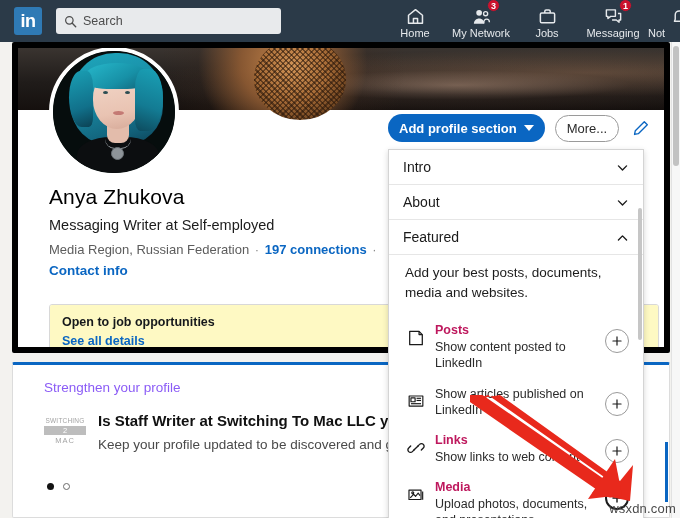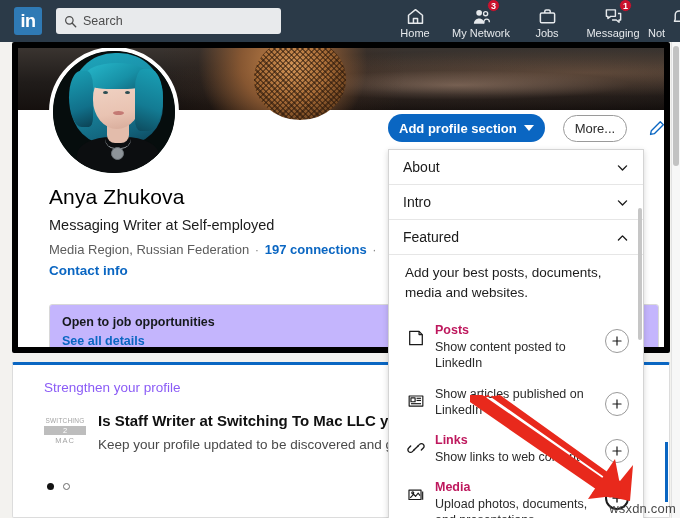--- a/index.html
+++ b/index.html
@@ -129,21 +129,21 @@
   .p-head { font-size:14.5px; color:#1c1c1c; line-height:22px; margin-top:4px; }
   .p-loc { font-size:13px; color:#5c5c5c; line-height:21px; margin-top:3px; }
   .p-loc .conn { color:#0a66c2; font-weight:600; }
   .p-loc .sep { color:#8a8a8a; padding:0 2px; }
   .p-contact { font-size:13.5px; color:#0a66c2; font-weight:600; line-height:20px; margin-top:1px; cursor:pointer; }
 
   .opento {
     position:absolute; left:31px; top:256px; width:610px;
     border:1px solid #d8d8d8; border-radius:3px; overflow:hidden; background:#fff;
   }
-  .opento-top { background:#c4b5fd; padding:9px 12px 8px 12px; }
+  .opento-top { background:#fef9c3; padding:9px 12px 8px 12px; }
   .opento-title { font-size:12.5px; font-weight:bold; color:#16191c; line-height:16px; }
   .opento-link { font-size:12.5px; color:#0a66c2; font-weight:600; line-height:18px; margin-top:2px; cursor:pointer; }
 
   
   .strengthen {
     position:absolute; left:12px; top:320px; width:658px; height:156px;
     background:#fff; border:1px solid #dcdcdc; border-top:3px solid #0a66c2;
     border-radius:2px; overflow:hidden;
   }
   .str-title { font-size:13.5px; color:#8b5cf6; margin:15px 0 0 31px; }
@@ -158,21 +158,21 @@
   .stm-l3 { font-size:7.5px; letter-spacing:1px; line-height:9px; }
   .str-copy { margin-left:12px; }
   .str-q { font-size:15px; font-weight:bold; color:#111; line-height:20px; white-space:nowrap; }
   .str-sub { font-size:13.5px; color:#4a4a4a; line-height:19px; margin-top:4px; white-space:nowrap; }
   .dots { position:absolute; left:34px; top:118px; display:flex; gap:9px; align-items:center; }
   .dot { width:7px; height:7px; border-radius:50%; }
   .dot.on { background:#131313; }
   .dot.off { border:1px solid #6b6b6b; background:transparent; }
 
   
-  .action-row { position:absolute; left:388px; top:72px; display:flex; align-items:center; gap:18px; z-index:20; }
+  .action-row { position:absolute; left:388px; top:72px; display:flex; align-items:center; gap:10px; z-index:20; }
   .btn-primary {
     height:28px; padding:0 11px; background:#0a66c2; color:#fff;
     border-radius:14px; font-size:13px; font-weight:bold;
     display:flex; align-items:center; gap:7px; cursor:pointer; white-space:nowrap;
   }
   .btn-primary .caret { width:0; height:0; border-left:5px solid transparent; border-right:5px solid transparent; border-top:6px solid #fff; }
   .btn-outline {
     height:27px; padding:0 11px; background:#fff; color:#2b2b2b;
     border:1px solid #9a9a9a; border-radius:14px; font-size:13px;
     display:flex; align-items:center; cursor:pointer; white-space:nowrap;
@@ -378,28 +378,28 @@
       <div class="pencil-btn">
         <svg viewBox="0 0 24 24" fill="none" stroke="#0a66c2" stroke-width="1.8" stroke-linejoin="round">
           <path d="M16.4 3.6l4 4L8.4 19.6l-5 1 1-5z"></path>
         </svg>
       </div>
     </div>
 
     <div class="dropdown">
 
       <div class="dd-row">
-        <span class="lbl">About</span>
+        <span class="lbl">Intro</span>
         <svg class="chev" viewBox="0 0 16 16" fill="none" stroke="#1a1a1a" stroke-width="1.7" stroke-linecap="round" stroke-linejoin="round">
           <polyline points="3,6 8,11 13,6"></polyline>
         </svg>
       </div>
 
       <div class="dd-row">
-        <span class="lbl">Intro</span>
+        <span class="lbl">About</span>
         <svg class="chev" viewBox="0 0 16 16" fill="none" stroke="#1a1a1a" stroke-width="1.7" stroke-linecap="round" stroke-linejoin="round">
           <polyline points="3,6 8,11 13,6"></polyline>
         </svg>
       </div>
 
       <div class="dd-row dd-featured">
         <span class="lbl">Featured</span>
         <svg class="chev" viewBox="0 0 16 16" fill="none" stroke="#1a1a1a" stroke-width="1.7" stroke-linecap="round" stroke-linejoin="round">
           <polyline points="3,11 8,6 13,11"></polyline>
         </svg>

